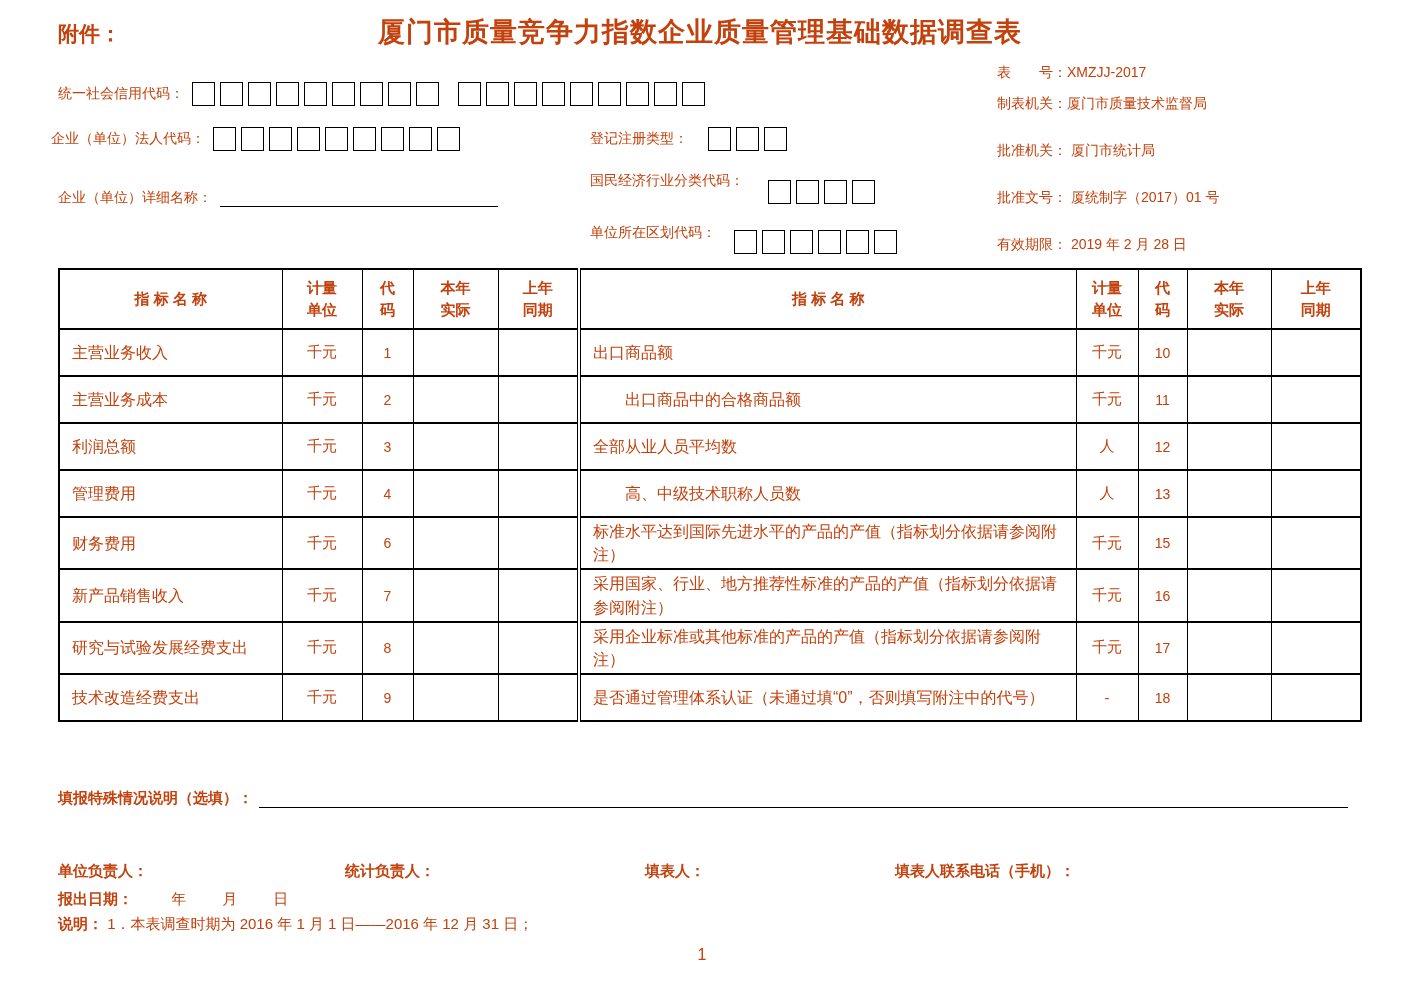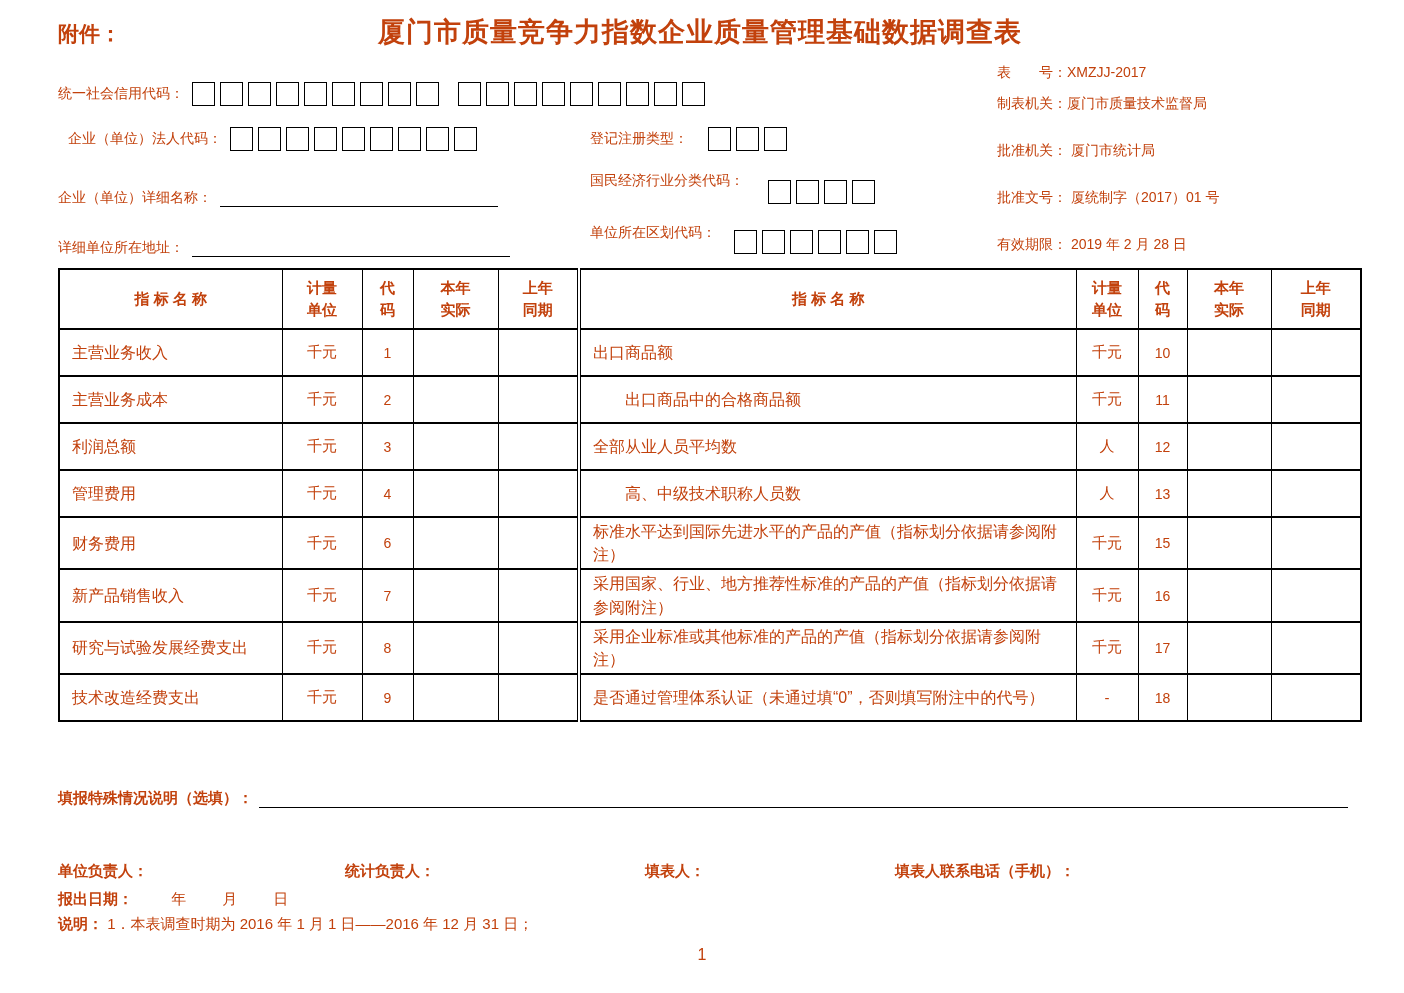--- a/index.html
+++ b/index.html
@@ -82,21 +82,21 @@
         <span class="box"></span>
         <span class="box"></span>
         <span class="box"></span>
         <span class="box"></span>
         <span class="box"></span>
         <span class="box"></span>
         <span class="box"></span>
       </span>
   </div>
 
-  <div class="field-row" style="left:68px; top:127px;">
+  <div class="field-row" style="left:51px; top:127px;">
     <span class="lbl">企业（单位）法人代码：</span>
     <span class="box-group">
         <span class="box"></span>
         <span class="box"></span>
         <span class="box"></span>
         <span class="box"></span>
         <span class="box"></span>
         <span class="box"></span>
         <span class="box"></span>
         <span class="box"></span>
@@ -121,24 +121,20 @@
   <div class="field-row" style="left:590px; top:172px; align-items:flex-start;">
     <span class="lbl">国民经济行业分类代码：</span>
     <span class="box-group" style="margin-left:16px; margin-top:8px;">
         <span class="box"></span>
         <span class="box"></span>
         <span class="box"></span>
         <span class="box"></span>
       </span>
   </div>
 
-  <div class="field-row" style="left:58px; top:238px;">
-    <span class="lbl">详细单位所在地址：</span>
-    <span class="fill-line" style="width:318px;"></span>
-  </div>
 
   <div class="field-row" style="left:590px; top:224px; align-items:flex-start;">
     <span class="lbl">单位所在区划代码：</span>
     <span class="box-group" style="margin-left:10px; margin-top:6px;">
         <span class="box"></span>
         <span class="box"></span>
         <span class="box"></span>
         <span class="box"></span>
         <span class="box"></span>
         <span class="box"></span>

